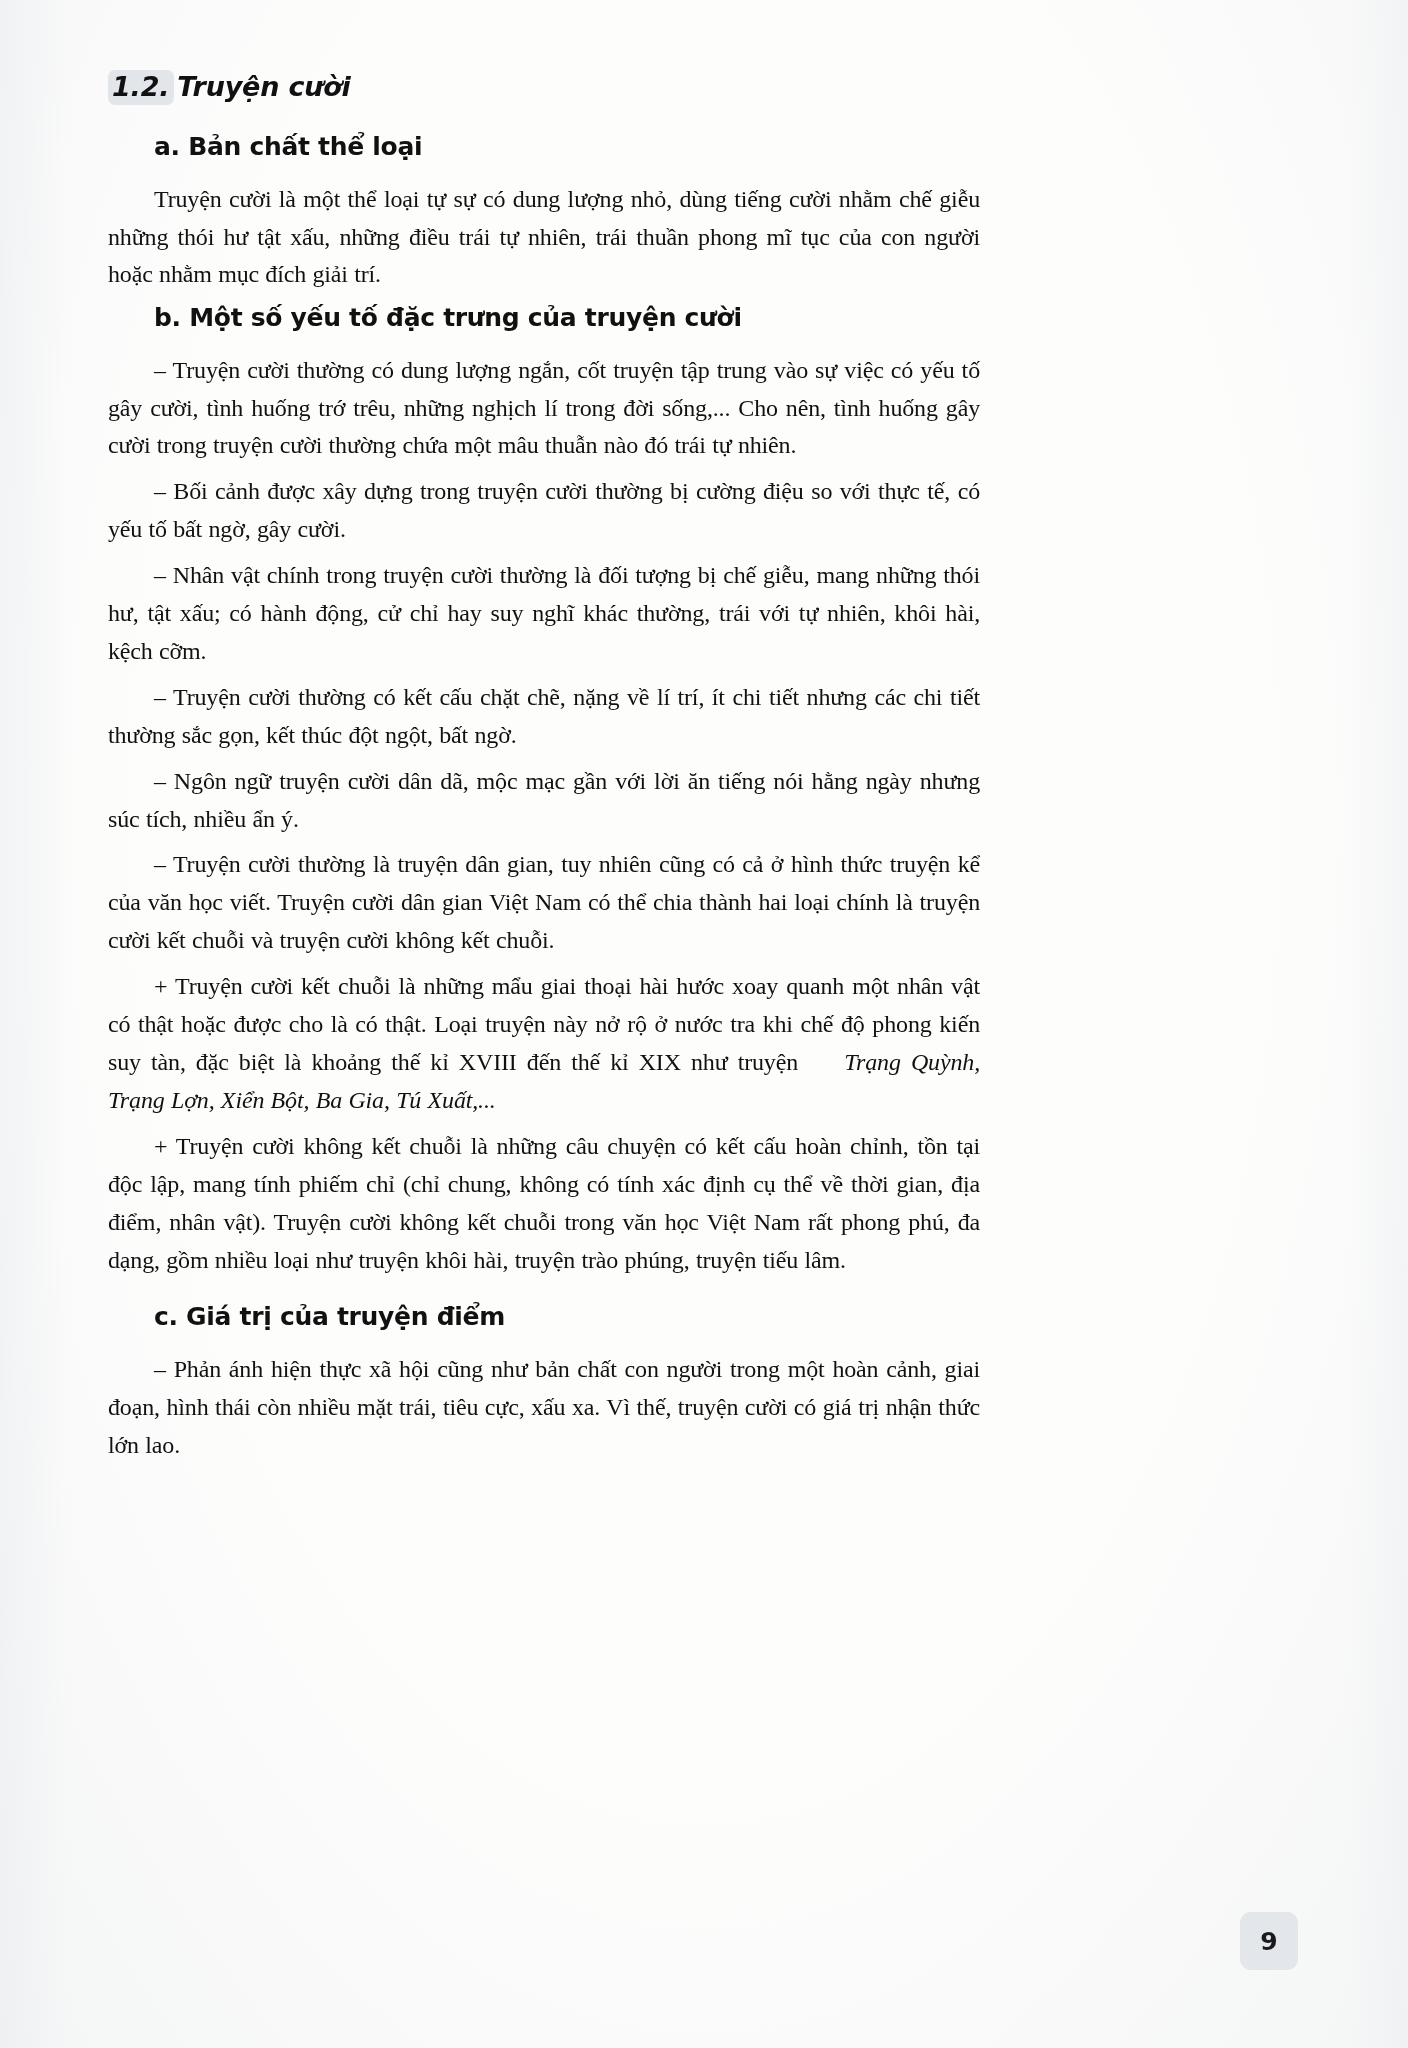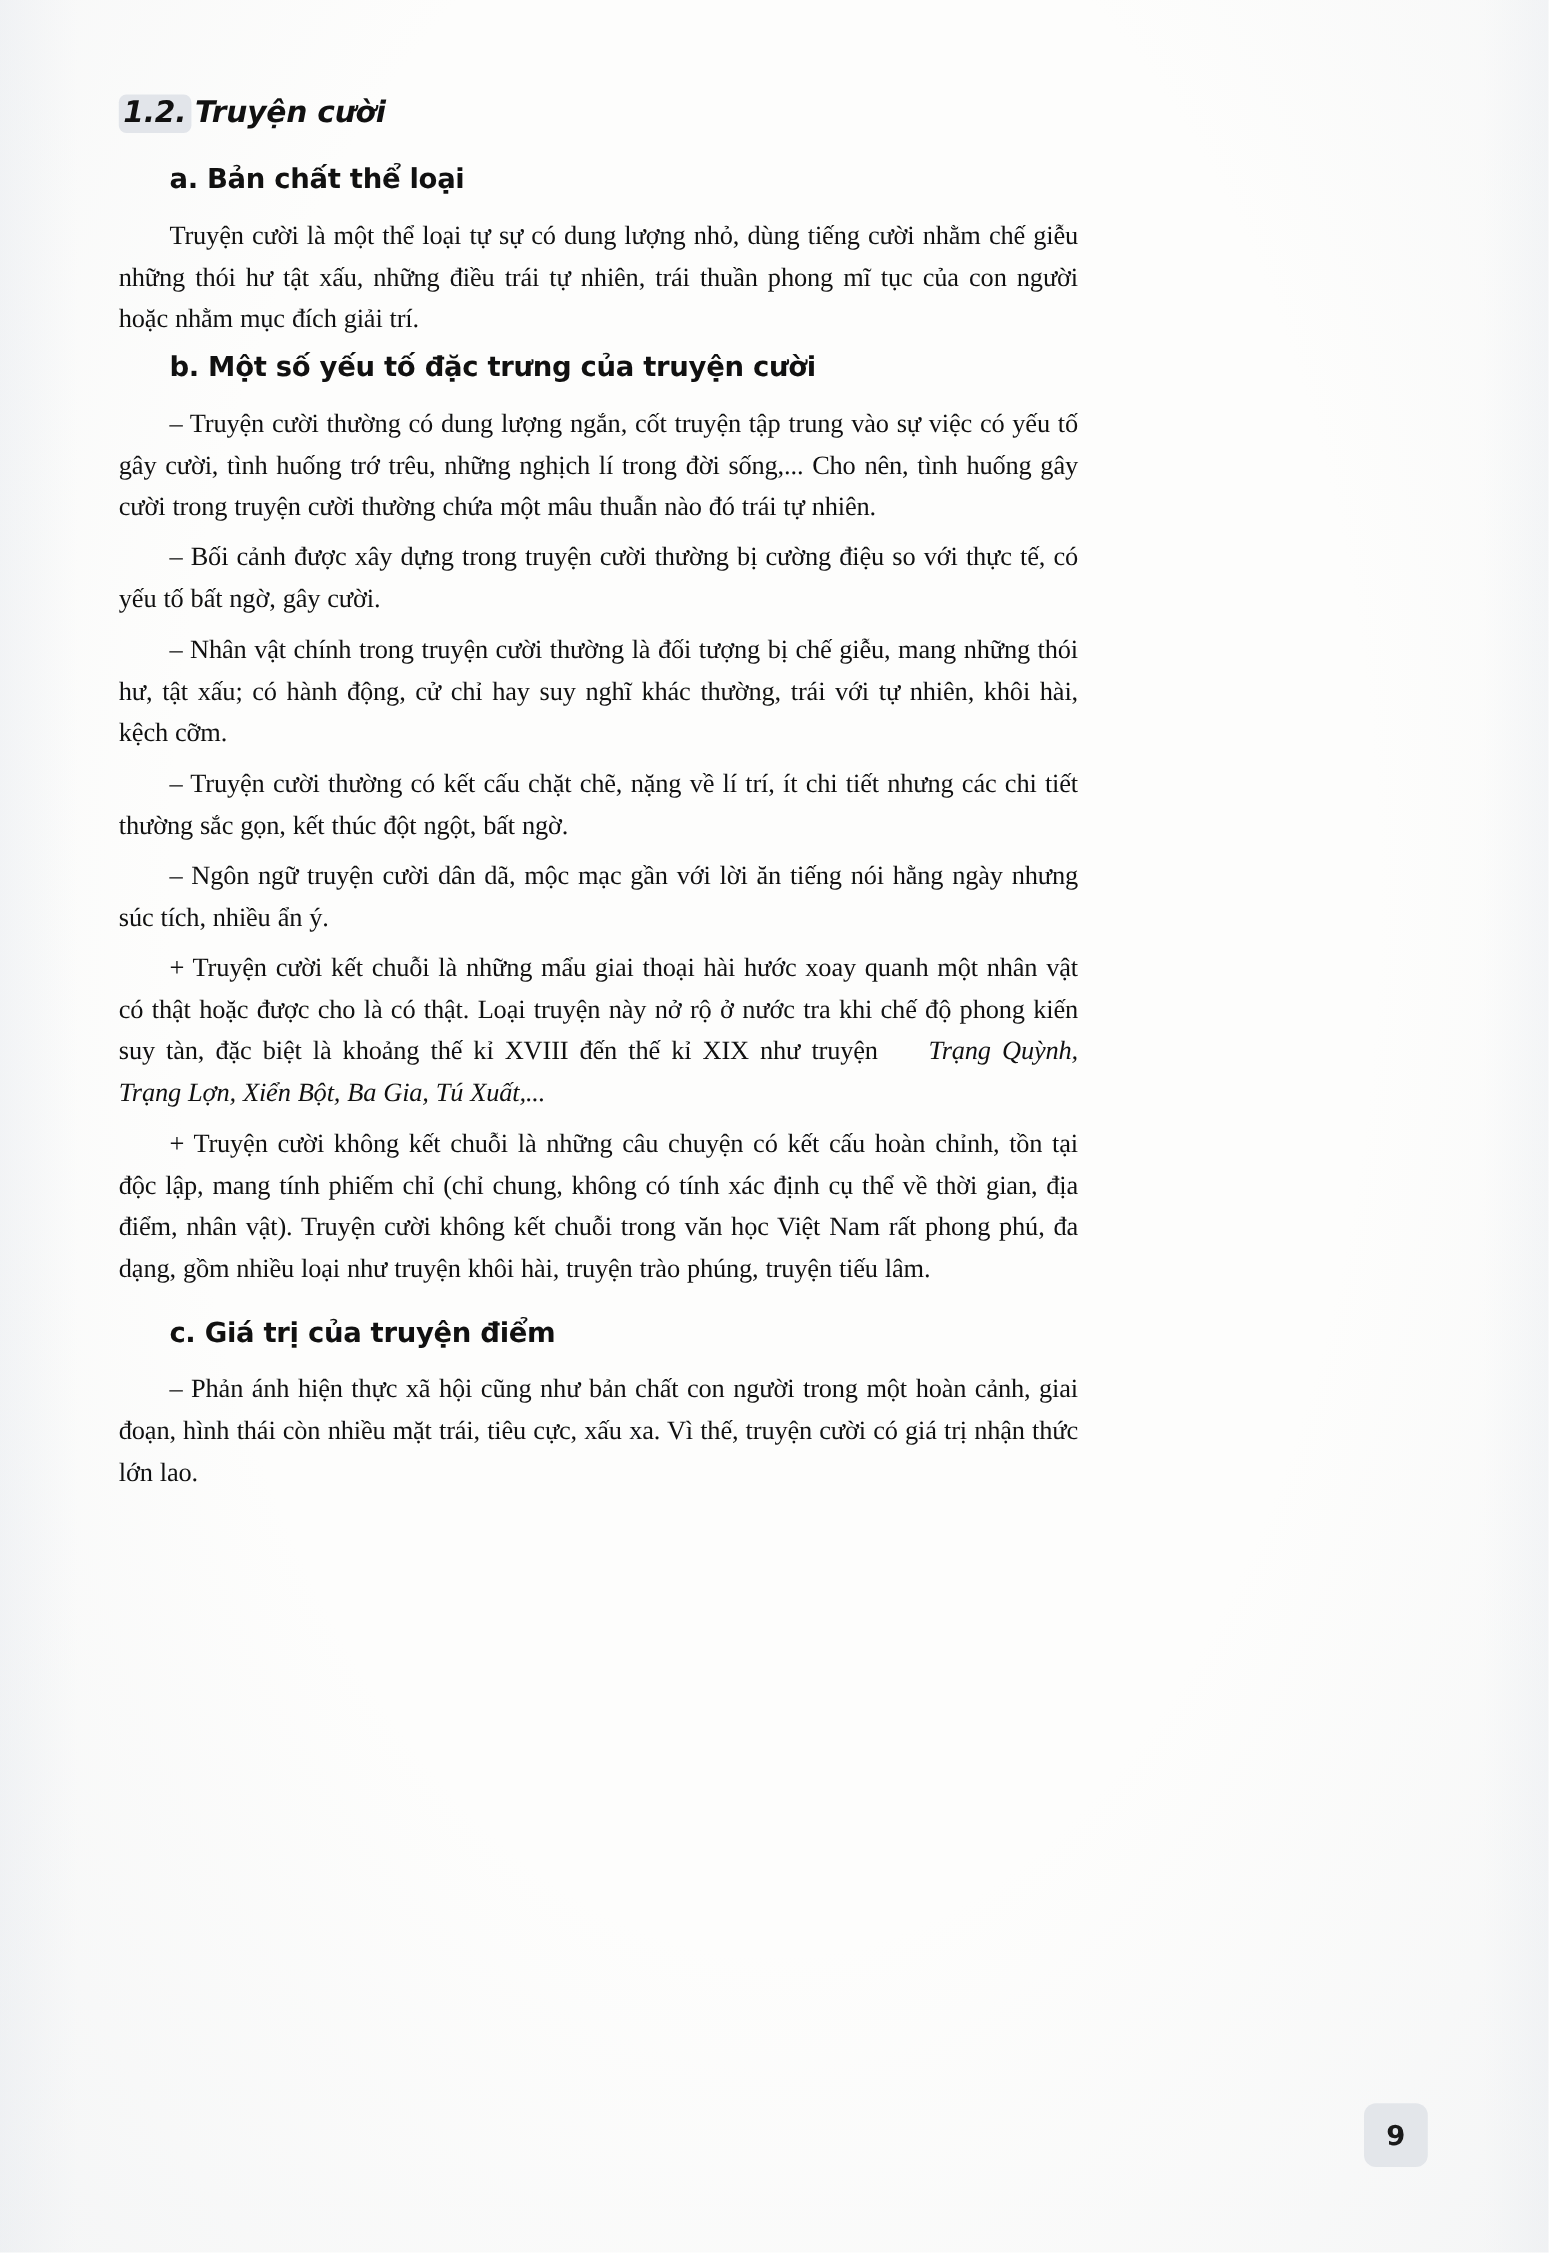--- a/index.html
+++ b/index.html
@@ -22,21 +22,21 @@
     inset: 0;
     background:
       radial-gradient(ellipse at 50% 40%, rgba(255,255,255,0) 55%, rgba(225,228,232,0.30) 100%),
       linear-gradient(90deg, rgba(236,239,243,0.55) 0px, rgba(255,255,255,0) 70px),
       linear-gradient(270deg, rgba(236,239,243,0.45) 0px, rgba(255,255,255,0) 60px);
     pointer-events: none;
   }
   .content {
     position: absolute;
     left: 108px;
-    top: 86px;
+    top: 70px;
     width: 872px;
   }
 
   
   .h-section {
     font-family: "DejaVu Sans", sans-serif;
     font-weight: bold;
     font-style: italic;
     font-size: 27px;
     letter-spacing: -0.2px;
@@ -136,20 +136,21 @@
     <p class="para">– Truyện cười thường có dung lượng ngắn, cốt truyện tập trung vào sự việc có yếu tố gây cười, tình huống trớ trêu, những nghịch lí trong đời sống,... Cho nên, tình huống gây cười trong truyện cười thường chứa một mâu thuẫn nào đó trái tự nhiên.</p>
 
     <p class="para">– Bối cảnh được xây dựng trong truyện cười thường bị cường điệu so với thực tế, có yếu tố bất ngờ, gây cười.</p>
 
     <p class="para">– Nhân vật chính trong truyện cười thường là đối tượng bị chế giễu, mang những thói hư, tật xấu; có hành động, cử chỉ hay suy nghĩ khác thường, trái với tự nhiên, khôi hài, kệch cỡm.</p>
 
     <p class="para">– Truyện cười thường có kết cấu chặt chẽ, nặng về lí trí, ít chi tiết nhưng các chi tiết thường sắc gọn, kết thúc đột ngột, bất ngờ.</p>
 
     <p class="para">– Ngôn ngữ truyện cười dân dã, mộc mạc gần với lời ăn tiếng nói hằng ngày nhưng súc tích, nhiều ẩn ý.</p>
 
+    <p class="para">– Truyện cười thường là truyện dân gian, tuy nhiên cũng có cả ở hình thức truyện kể của văn học viết. Truyện cười dân gian Việt Nam có thể chia thành hai loại chính là truyện cười kết chuỗi và truyện cười không kết chuỗi.</p>
 
     <p class="para"><span>+ Truyện cười kết chuỗi là những mẩu giai thoại hài hước xoay quanh một nhân vật có thật hoặc được cho là có thật. Loại truyện này nở rộ ở nước tra khi chế độ phong kiến suy tàn, đặc biệt là khoảng thế kỉ XVIII đến thế kỉ XIX như truyện </span><span class="ital">Trạng Quỳnh, Trạng Lợn, Xiển Bột, Ba Gia, Tú Xuất,...</span></p>
 
     <p class="para">+ Truyện cười không kết chuỗi là những câu chuyện có kết cấu hoàn chỉnh, tồn tại độc lập, mang tính phiếm chỉ (chỉ chung, không có tính xác định cụ thể về thời gian, địa điểm, nhân vật). Truyện cười không kết chuỗi trong văn học Việt Nam rất phong phú, đa dạng, gồm nhiều loại như truyện khôi hài, truyện trào phúng, truyện tiếu lâm.</p>
 
     <h3 class="h-sub" style="margin-top:22px;">c. Giá trị của truyện điểm</h3>
 
     <p class="para">– Phản ánh hiện thực xã hội cũng như bản chất con người trong một hoàn cảnh, giai đoạn, hình thái còn nhiều mặt trái, tiêu cực, xấu xa. Vì thế, truyện cười có giá trị nhận thức lớn lao.</p>
 
   </div>

